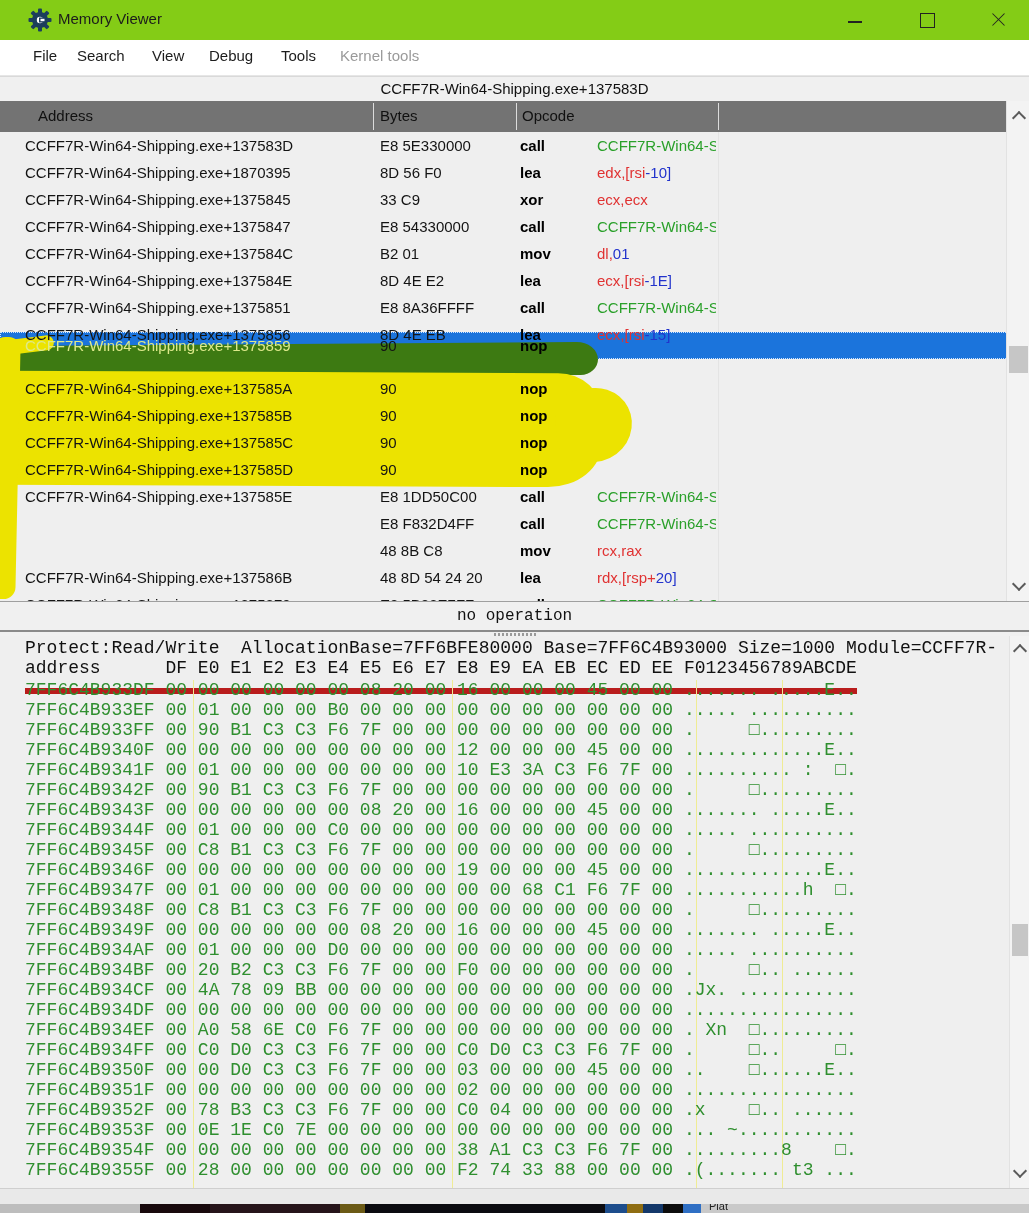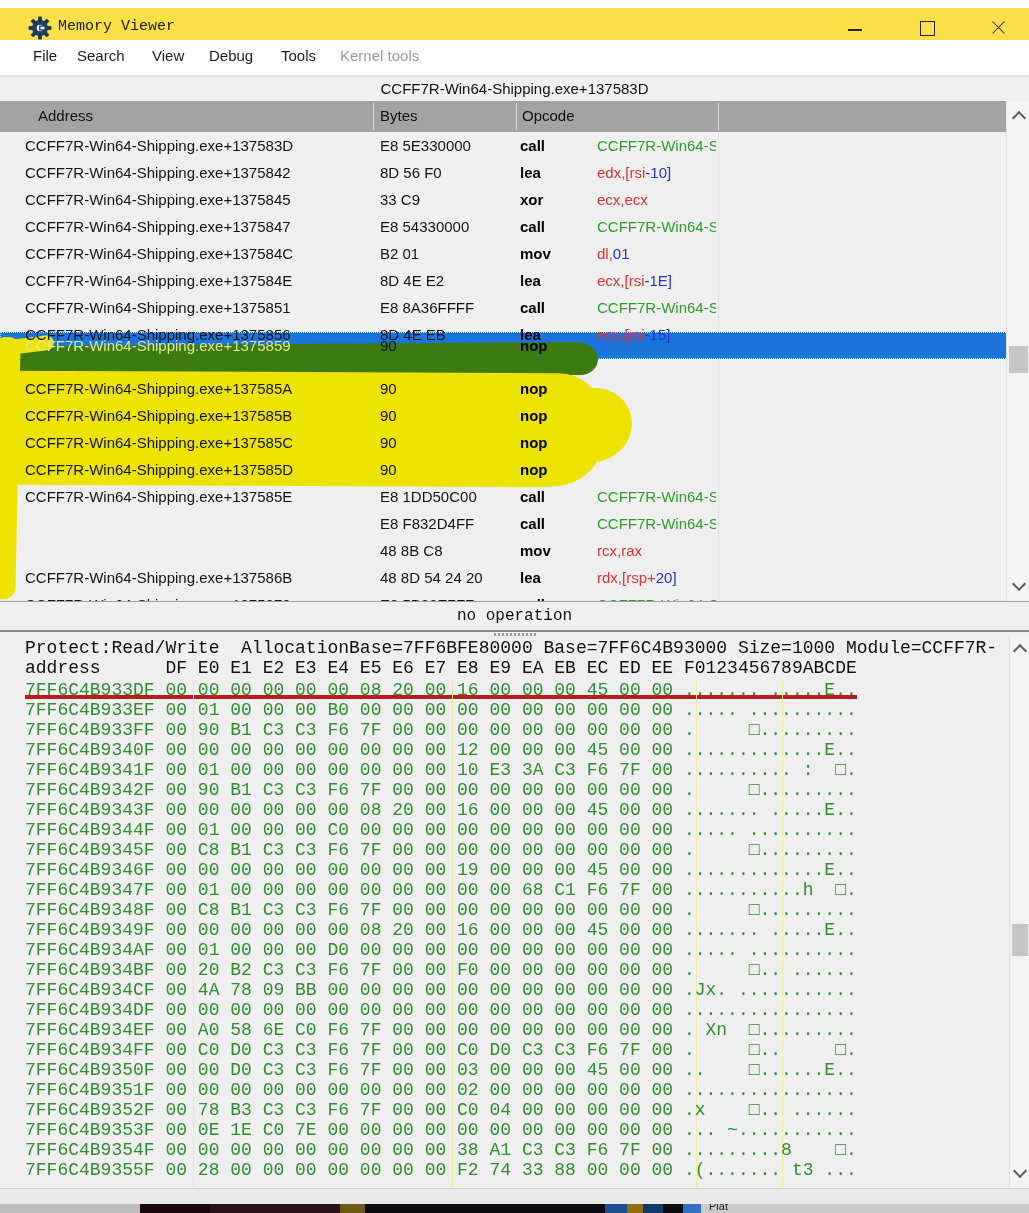--- a/index.html
+++ b/index.html
@@ -2,39 +2,39 @@
 <html style="--selection-blue: #1b74dc; --marker-green: #3d7a12; --marker-yellow: #ece300; --asm-module: #2aa02a; --asm-reg: #e03232; --asm-num: #2233cc; --hex-green: #2f8f2f;"><head>
 <meta charset="utf-8">
 <style>
   html,body{margin:0;padding:0;}
   body{
     width:1029px;height:1213px;position:relative;overflow:hidden;
     background:#ffffff;font-family:"Liberation Sans",sans-serif;
     -webkit-font-smoothing:antialiased;
   }
   
-  .titlebar{position:absolute;left:0;top:8px;width:1029px;height:40px;background:#fde047;font-family:Liberation Mono, monospace;}
+  .titlebar{position:absolute;left:0;top:0;width:1029px;height:40px;background:#84cc16;}
   .app-icon{position:absolute;left:28px;top:8px;width:24px;height:24px;}
   .title-text{position:absolute;left:58px;top:10px;font-size:15px;color:#1c1c1c;}
   .winbtn{position:absolute;top:6px;width:34px;height:28px;cursor:default;}
   .btn-min{left:838px;} .btn-max{left:910px;} .btn-close{left:981px;}
   .btn-min .bar{position:absolute;left:10px;top:15px;width:14px;height:0;border-top:2px solid #222;}
   .btn-max .box{position:absolute;left:10px;top:7px;width:13px;height:13px;border:1.5px solid #222;}
   .btn-close .l1,.btn-close .l2{position:absolute;left:9px;top:13px;width:17px;height:0;border-top:1.6px solid #222;}
   .btn-close .l1{transform:rotate(45deg);} .btn-close .l2{transform:rotate(-45deg);}
   
   .menubar{position:absolute;left:0;top:40px;width:1029px;height:35px;background:#fff;border-bottom:1px solid #e6e6e6;}
   .menu-item{position:absolute;top:7px;font-size:15px;color:#1c1c1c;cursor:default;}
   .menu-item.disabled{color:#9a9a9a;}
   
   .addrbar{position:absolute;left:0;top:76px;width:1029px;height:24px;background:#f0f0f0;
     border-top:1px solid #d9d9d9;border-bottom:1px solid #a9a9a9;
     text-align:center;font-size:15px;color:#111;line-height:24px;}
   
-  .colheader{position:absolute;left:0;top:101px;width:1006px;height:31px;background:#a3a3a3;border-bottom:1px solid #4c1d95;}
+  .colheader{position:absolute;left:0;top:101px;width:1006px;height:31px;background:#737373;border-bottom:1px solid #4c1d95;}
   .colheader .ch{position:absolute;top:6px;font-size:15px;color:#111;}
   .ch-address{left:38px;} .ch-bytes{left:380px;} .ch-opcode{left:522px;}
   .colsep{position:absolute;top:2px;height:27px;width:0;border-left:1px solid #dcdcdc;}
   
   .disasm{position:absolute;left:0;top:132px;width:1006px;height:469px;background:#efefef;overflow:hidden;}
   .dis-colline{position:absolute;left:718px;top:0;height:469px;width:0;border-left:1px solid #e4e4e4;z-index:0;}
   .drow{position:absolute;left:0;width:1006px;height:27px;line-height:27px;font-size:15px;}
   .drow span{position:absolute;white-space:nowrap;z-index:2;}
   .drow .addr{left:25px;color:#141414;}
   .drow .bytes{left:380px;color:#141414;}
@@ -62,21 +62,21 @@
     border-top:1px solid #9f9f9f;text-align:center;
     font-family:"Liberation Mono",monospace;font-size:16px;color:#111;line-height:29px;}
   .splitter{position:absolute;left:0;top:630px;width:1029px;height:6px;background:#f0f0f0;
     border-top:2px solid #8a8a8a;border-bottom:1px solid #bdbdbd;}
   .splitter .grip{position:absolute;left:494px;top:1px;width:44px;height:3px;
     background:repeating-linear-gradient(90deg,#9a9a9a 0 2px,transparent 2px 4px);}
   
   .hexpanel{position:absolute;left:0;top:636px;width:1009px;height:552px;background:#efefef;overflow:hidden;
     font-family:"Liberation Mono",monospace;font-size:18px;color:#111;}
   .hex-info{position:absolute;left:25px;top:2px;white-space:pre;}
-  .hex-header{position:absolute;left:25px;top:22px;white-space:pre;border-bottom:4px solid #b91c1c;padding-bottom:17px;text-align:right;}
+  .hex-header{position:absolute;left:25px;top:22px;white-space:pre;border-bottom:6px solid #b91c1c;padding-bottom:10px;text-align:right;}
   .hexrows{position:absolute;left:0;top:44px;width:1009px;height:508px;}
   .hexrow{position:absolute;left:25px;height:20px;line-height:20px;white-space:pre;color:var(--hex-green);z-index:1;}
   .hex-grid{position:absolute;top:0;width:0;border-left:1px solid #efec94;z-index:0;}
   
   .win-bottom{position:absolute;left:0;top:1188px;width:1029px;height:15px;background:#e9e9e9;border-top:1px solid #cfcfcf;border-bottom:1px solid #9a9a9a;}
   .desktop-strip{position:absolute;left:0;top:1204px;width:1029px;height:9px;background:#0d0d0d;overflow:hidden;}
   .strip-seg{position:absolute;top:0;height:14px;}
   .strip-text{position:absolute;top:-4px;font-size:11px;color:#222;font-family:"Liberation Sans",sans-serif;}
 </style>
 </head>
@@ -142,21 +142,21 @@
   <div class="marker yellow" style="left:556px;top:256px;width:76px;height:74px;border-radius:45% 55% 60% 40%;transform:rotate(-4deg);"></div>
   <div class="marker yellow" style="left:-9px;top:205px;width:27px;height:262px;border-radius:12px;transform:rotate(1.2deg);"></div>
   <div class="marker yellow" style="left:-4px;top:206px;width:58px;height:15px;border-radius:8px;transform:rotate(-7deg);"></div>
 <div class="drow" style="top: 0px;">
       <span class="addr">CCFF7R-Win64-Shipping.exe+137583D</span>
       <span class="bytes">E8 5E330000</span>
       <span class="op">call</span>
       <span class="operand"><span class="op-module" style="position: static;">CCFF7R-Win64-Shipping</span></span>
     </div>
     <div class="drow" style="top: 27px;">
-      <span class="addr">CCFF7R-Win64-Shipping.exe+1375842</span>
+      <span class="addr">CCFF7R-Win64-Shipping.exe+1870395</span>
       <span class="bytes">8D 56 F0</span>
       <span class="op">lea</span>
       <span class="operand"><span class="op-reg" style="position: static;">edx,[rsi</span><span class="op-num" style="position: static;">-10]</span></span>
     </div>
     <div class="drow" style="top: 54px;">
       <span class="addr">CCFF7R-Win64-Shipping.exe+1375845</span>
       <span class="bytes">33 C9</span>
       <span class="op">xor</span>
       <span class="operand"><span class="op-reg" style="position: static; text-align: right;">ecx,ecx</span></span>
     </div>

